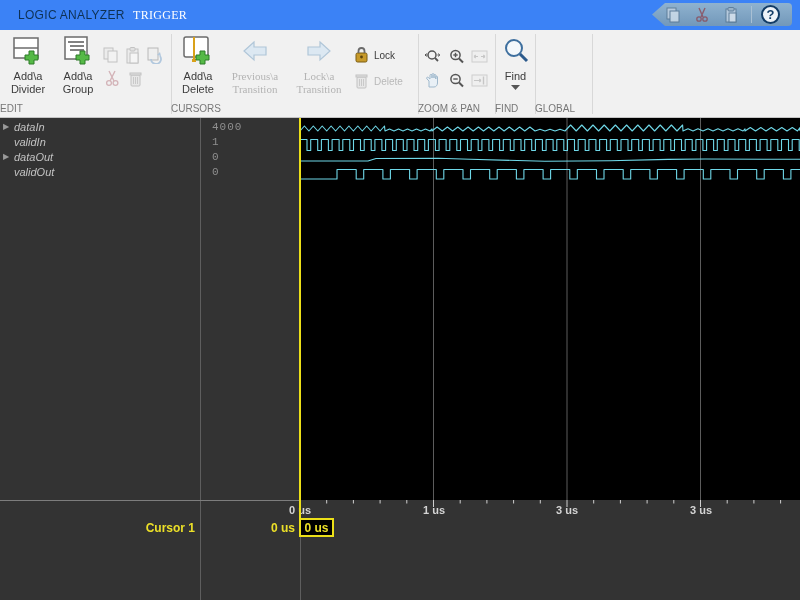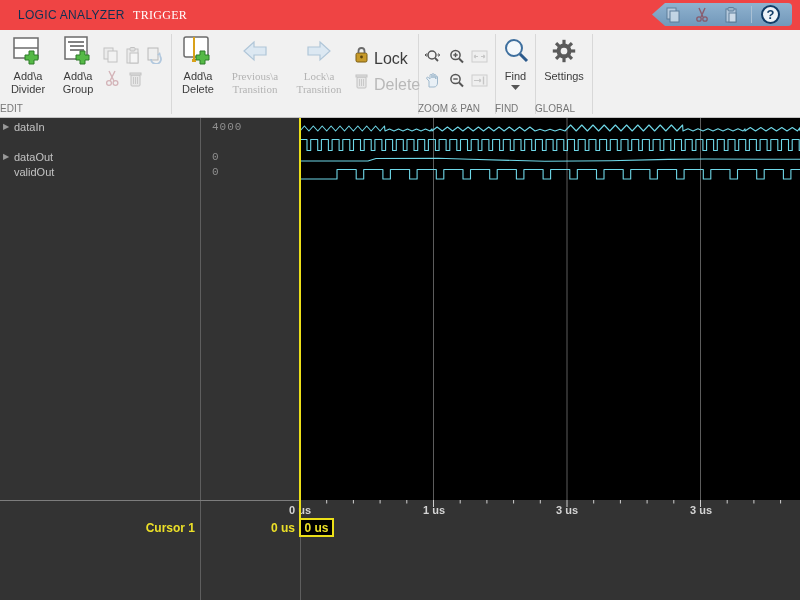--- a/index.html
+++ b/index.html
@@ -1,21 +1,21 @@
 <!DOCTYPE html>
 <html><head>
 <meta charset="utf-8">
 <style>
   * { margin:0; padding:0; box-sizing:border-box; }
   html,body { width:800px; height:600px; overflow:hidden; background:#333; }
   body { font-family:"Liberation Sans", sans-serif; position:relative; }
   #app { position:absolute; width:800px; height:600px; overflow:hidden; }
 
   
-  .titlebar { position:absolute; left:0; top:0; width:800px; height:30px; background:#ef4444; }
+  .titlebar { position:absolute; left:0; top:0; width:800px; height:30px; background:#3b82f6; }
   .tab { position:absolute; top:0; height:30px; line-height:30px; font-size:12px; letter-spacing:.3px; cursor:pointer; }
   .tab.inactive { left:18px; color:#0e3154; }
   .tab.active { left:133px; color:#ffffff;font-family:Liberation Serif, serif; }
   .qat { position:absolute; left:652px; top:3px; width:140px; height:23px;
          background:linear-gradient(#8fb2cf,#7298ba);
          clip-path:polygon(0 50%, 13px 0, 100% 0, 100% 100%, 13px 100%);
          border-radius:0 4px 4px 0; display:flex; align-items:center; }
   .qat .ic { width:16px; height:16px; margin-left:13px; opacity:.75; }
   .qat .sep { width:1px; height:17px; background:#a9c0d4; margin-left:12px; }
   .helpbtn { margin-left:9px; width:19px; height:19px; border-radius:50%; background:#eef3f8;
@@ -25,35 +25,35 @@
   
   .toolbar { position:absolute; left:0; top:30px; width:800px; height:88px; background:#f1f1f1; border-bottom:1px solid #c4c4c4; }
   .tsep { position:absolute; top:4px; height:80px; width:1px; background:#d8d8d8; }
   .seclabel { position:absolute; bottom:3px; font-size:10px; color:#777; }
   .bigbtn { position:absolute; top:4px; display:flex; flex-direction:column; align-items:center; cursor:pointer; }
   .bigbtn .bicon { height:34px; display:flex; align-items:center; justify-content:center; }
   .bigbtn .blabel { font-size:11px; color:#3c3c3c; text-align:center; line-height:13px; margin-top:2px; }
   .bigbtn.disabled .blabel { color:#b4b4b4; }
   .smallic { position:absolute; width:17px; height:17px; cursor:pointer; }
   .disabled { cursor:default;font-family:Liberation Serif, serif; }
-  .rowlbl { position:absolute; font-size:16px; color:#3c3c3c; }
+  .rowlbl { position:absolute; font-size:10px; color:#3c3c3c; }
   .rowlbl.dis { color:#b8b8b8; }
   .collapse-ribbon { position:absolute; left:778px; top:104px; width:16px; height:12px; cursor:pointer; }
   .collapse-ribbon .bar { position:absolute; left:1px; top:0; width:14px; height:3px; background:#9a9a9a; }
   .collapse-ribbon .tri { position:absolute; left:2px; top:5px; width:0; height:0;
       border-left:6px solid transparent; border-right:6px solid transparent; border-bottom:7px solid #9a9a9a; }
 
   
   .mainarea { position:absolute; left:0; top:118px; width:800px; height:482px; background:#333; }
   .plot { position:absolute; left:300px; top:0; width:500px; height:382px; background:#000; }
   .vdiv { position:absolute; top:0; width:1px; height:482px; background:#5e5e5e; }
   .hline { position:absolute; left:0; top:382px; width:300px; height:1px; background:#7d7d7d; }
   .sigrow { position:absolute; left:0; height:15px; width:300px; font-size:11px; cursor:pointer; }
   .sigrow .arrow { position:absolute; left:3px; top:1px; color:#9a9a9a; font-size:8px; }
-  .sigrow .sname { position:absolute; left:14px; top:0; color:#c3c3c3; }
+  .sigrow .sname { position:absolute; left:14px; top:0; color:#c3c3c3;font-style:italic; }
   .sigrow .sval { position:absolute; left:212px; top:0; color:#8f8f8f; font-family:"Liberation Mono", monospace; font-size:11px; letter-spacing:1px; }
   .cursorline { position:absolute; left:299px; top:0; width:2px; height:401px; background:#ece018; }
   .axislabel { position:absolute; top:386px; font-size:11px; font-weight:bold; color:#d4d4d4; width:40px; text-align:center; }
   .cursor-name { position:absolute; left:95px; top:403px; width:100px; text-align:right; font-size:12px; font-weight:bold; color:#ece028; }
   .cursor-val { position:absolute; left:215px; top:403px; width:80px; text-align:right; font-size:12px; font-weight:bold; color:#ece028; }
   .cursor-box { position:absolute; left:299px; top:400px; width:35px; height:19px; background:#000;
                 border:2px solid #ece018; color:#ece028; font-size:12px; font-weight:bold;
                 display:flex; align-items:center; justify-content:center; cursor:pointer; }
   svg { display:block; }
 </style>
@@ -198,20 +198,21 @@
     <span class="smallic disabled" style="left:353px; top:42px">
       <svg viewBox="0 0 17 17" width="17" height="17" opacity="0.45">
           <rect x="4" y="5" width="9" height="11" rx="1" fill="#ddd" stroke="#8a8a8a"></rect>
           <rect x="3" y="3" width="11" height="2" fill="#ccc" stroke="#8a8a8a"></rect>
           <line x1="6.5" y1="7" x2="6.5" y2="14" stroke="#9a9a9a"></line>
           <line x1="8.5" y1="7" x2="8.5" y2="14" stroke="#9a9a9a"></line>
           <line x1="10.5" y1="7" x2="10.5" y2="14" stroke="#9a9a9a"></line>
         </svg>
     </span>
     <span class="rowlbl dis" style="left:374px; top:46px">Delete</span>
+    <div class="seclabel" style="left:171px; width:247px">CURSORS</div>
 
     <span class="smallic" style="left:424px; top:18px">
       <svg viewBox="0 0 17 17" width="17" height="17">
           <circle cx="8" cy="7" r="4" fill="none" stroke="#555" stroke-width="1.5"></circle>
           <line x1="11" y1="10" x2="14" y2="13" stroke="#555" stroke-width="1.8"></line>
           <path d="M1 7 l2.4 0 M1 7 l1.6 -1.4 M1 7 l1.6 1.4" stroke="#555" fill="none"></path>
           <path d="M15.8 7 l-2.4 0 M15.8 7 l-1.6 -1.4 M15.8 7 l-1.6 1.4" stroke="#555" fill="none"></path>
         </svg>
     </span>
     <span class="smallic" style="left:448px; top:18px">
@@ -256,41 +257,20 @@
             <line x1="19" y1="18" x2="26" y2="25" stroke="#2c5a8c" stroke-width="3"></line>
           </svg>
       </span>
       <span class="blabel">Find</span>
       <svg width="9" height="5" style="margin-top:2px">
           <path d="M0 0 L9 0 L4.5 5 Z" fill="#555"></path>
         </svg>
     </div>
     <div class="seclabel" style="left:495px; width:40px">FIND</div>
 
-    <div class="bigbtn" style="left:540px; width:48px">
-      <span class="bicon">
-        <svg viewBox="0 0 30 30" width="28" height="28">
-          <g fill="#5a5a5a">
-            <circle cx="15" cy="15" r="8"></circle>
-            <g stroke="#5a5a5a" stroke-width="3.4">
-              <line x1="15" y1="3" x2="15" y2="8"></line>
-                <line x1="15" y1="22" x2="15" y2="27"></line>
-              <line x1="3" y1="15" x2="8" y2="15"></line>
-                <line x1="22" y1="15" x2="27" y2="15"></line>
-              <line x1="6.5" y1="6.5" x2="10" y2="10"></line>
-                <line x1="20" y1="20" x2="23.5" y2="23.5"></line>
-              <line x1="6.5" y1="23.5" x2="10" y2="20"></line>
-                <line x1="20" y1="10" x2="23.5" y2="6.5"></line>
-            </g>
-            <circle cx="15" cy="15" r="3.6" fill="#f1f1f1"></circle>
-          </g>
-        </svg>
-      </span>
-      <span class="blabel">Settings</span>
-    </div>
     <div class="seclabel" style="left:535px; width:57px">GLOBAL</div>
 
     <span class="collapse-ribbon">
         <span class="bar"></span>
         <span class="tri"></span>
       </span>
   </div>
 
   <div class="mainarea">
     <div class="plot">
@@ -302,20 +282,25 @@
           <path d="M300 139.5 H307.0 V150.5 H310.7 V139.5 H317.7 V150.5 H321.4 V139.5 H328.4 V150.5 H332.1 V139.5 H339.1 V150.5 H342.8 V139.5 H349.8 V150.5 H353.5 V139.5 H360.5 V150.5 H364.2 V139.5 H371.2 V150.5 H374.9 V139.5 H381.9 V150.5 H385.6 V139.5 H392.6 V150.5 H396.3 V139.5 H403.3 V150.5 H407.0 V139.5 H414.0 V150.5 H417.7 V139.5 H424.7 V150.5 H428.4 V139.5 H435.4 V150.5 H439.1 V139.5 H446.1 V150.5 H449.8 V139.5 H456.8 V150.5 H460.5 V139.5 H467.5 V150.5 H471.2 V139.5 H478.2 V150.5 H481.9 V139.5 H488.9 V150.5 H492.6 V139.5 H499.6 V150.5 H503.3 V139.5 H510.3 V150.5 H514.0 V139.5 H521.0 V150.5 H524.7 V139.5 H531.7 V150.5 H535.4 V139.5 H542.4 V150.5 H546.1 V139.5 H553.1 V150.5 H556.8 V139.5 H563.8 V150.5 H567.5 V139.5 H574.5 V150.5 H578.2 V139.5 H585.2 V150.5 H588.9 V139.5 H595.9 V150.5 H599.6 V139.5 H606.6 V150.5 H610.3 V139.5 H617.3 V150.5 H621.0 V139.5 H628.0 V150.5 H631.7 V139.5 H638.7 V150.5 H642.4 V139.5 H649.4 V150.5 H653.1 V139.5 H660.1 V150.5 H663.8 V139.5 H670.8 V150.5 H674.5 V139.5 H681.5 V150.5 H685.2 V139.5 H692.2 V150.5 H695.9 V139.5 H702.9 V150.5 H706.6 V139.5 H713.6 V150.5 H717.3 V139.5 H724.3 V150.5 H728.0 V139.5 H735.0 V150.5 H738.7 V139.5 H745.7 V150.5 H749.4 V139.5 H756.4 V150.5 H760.1 V139.5 H767.1 V150.5 H770.8 V139.5 H777.8 V150.5 H781.5 V139.5 H788.5 V150.5 H792.2 V139.5 H799.2 V150.5 H800.0" fill="none" stroke="#6fd8e8" stroke-width="1.1" stroke-linejoin="round"></path>
           <path d="M300 161 L 368 161 L 376 158.5 L 438 158.2 L 470 159.3 L 545 161.3 L 610 160.8 L 668 159.4 L 705 159 L 800 159.3" fill="none" stroke="#6fd8e8" stroke-width="1.1" stroke-linejoin="round"></path>
           <path d="M300 179 H337 V169.5 H356.2 V179 H363.7 V169.5 H382.9 V179 H390.4 V169.5 H409.6 V179 H417.1 V169.5 H436.3 V179 H443.8 V169.5 H463.0 V179 H470.5 V169.5 H489.7 V179 H497.2 V169.5 H516.4 V179 H523.9 V169.5 H543.1 V179 H550.6 V169.5 H569.8 V179 H577.3 V169.5 H596.5 V179 H604.0 V169.5 H623.2 V179 H630.7 V169.5 H649.9 V179 H657.4 V169.5 H676.6 V179 H684.1 V169.5 H703.3 V179 H710.8 V169.5 H730.0 V179 H737.5 V169.5 H756.7 V179 H764.2 V169.5 H783.4 V179 H790.9 V169.5 H800.0" fill="none" stroke="#6fd8e8" stroke-width="1.1" stroke-linejoin="round"></path>
         </svg>
     </div>
 
     <div class="sigrow" style="top:3px">
       <span class="arrow">▶</span>
       <span class="sname">dataIn</span>
       <span class="sval">4000</span>
+    </div>
+    <div class="sigrow" style="top:18px">
+      <span class="arrow"></span>
+      <span class="sname">validIn</span>
+      <span class="sval">1</span>
     </div>
     <div class="sigrow" style="top:33px">
       <span class="arrow">▶</span>
       <span class="sname">dataOut</span>
       <span class="sval">0</span>
     </div>
     <div class="sigrow" style="top:48px">
       <span class="arrow"></span>
       <span class="sname">validOut</span>
       <span class="sval">0</span>

